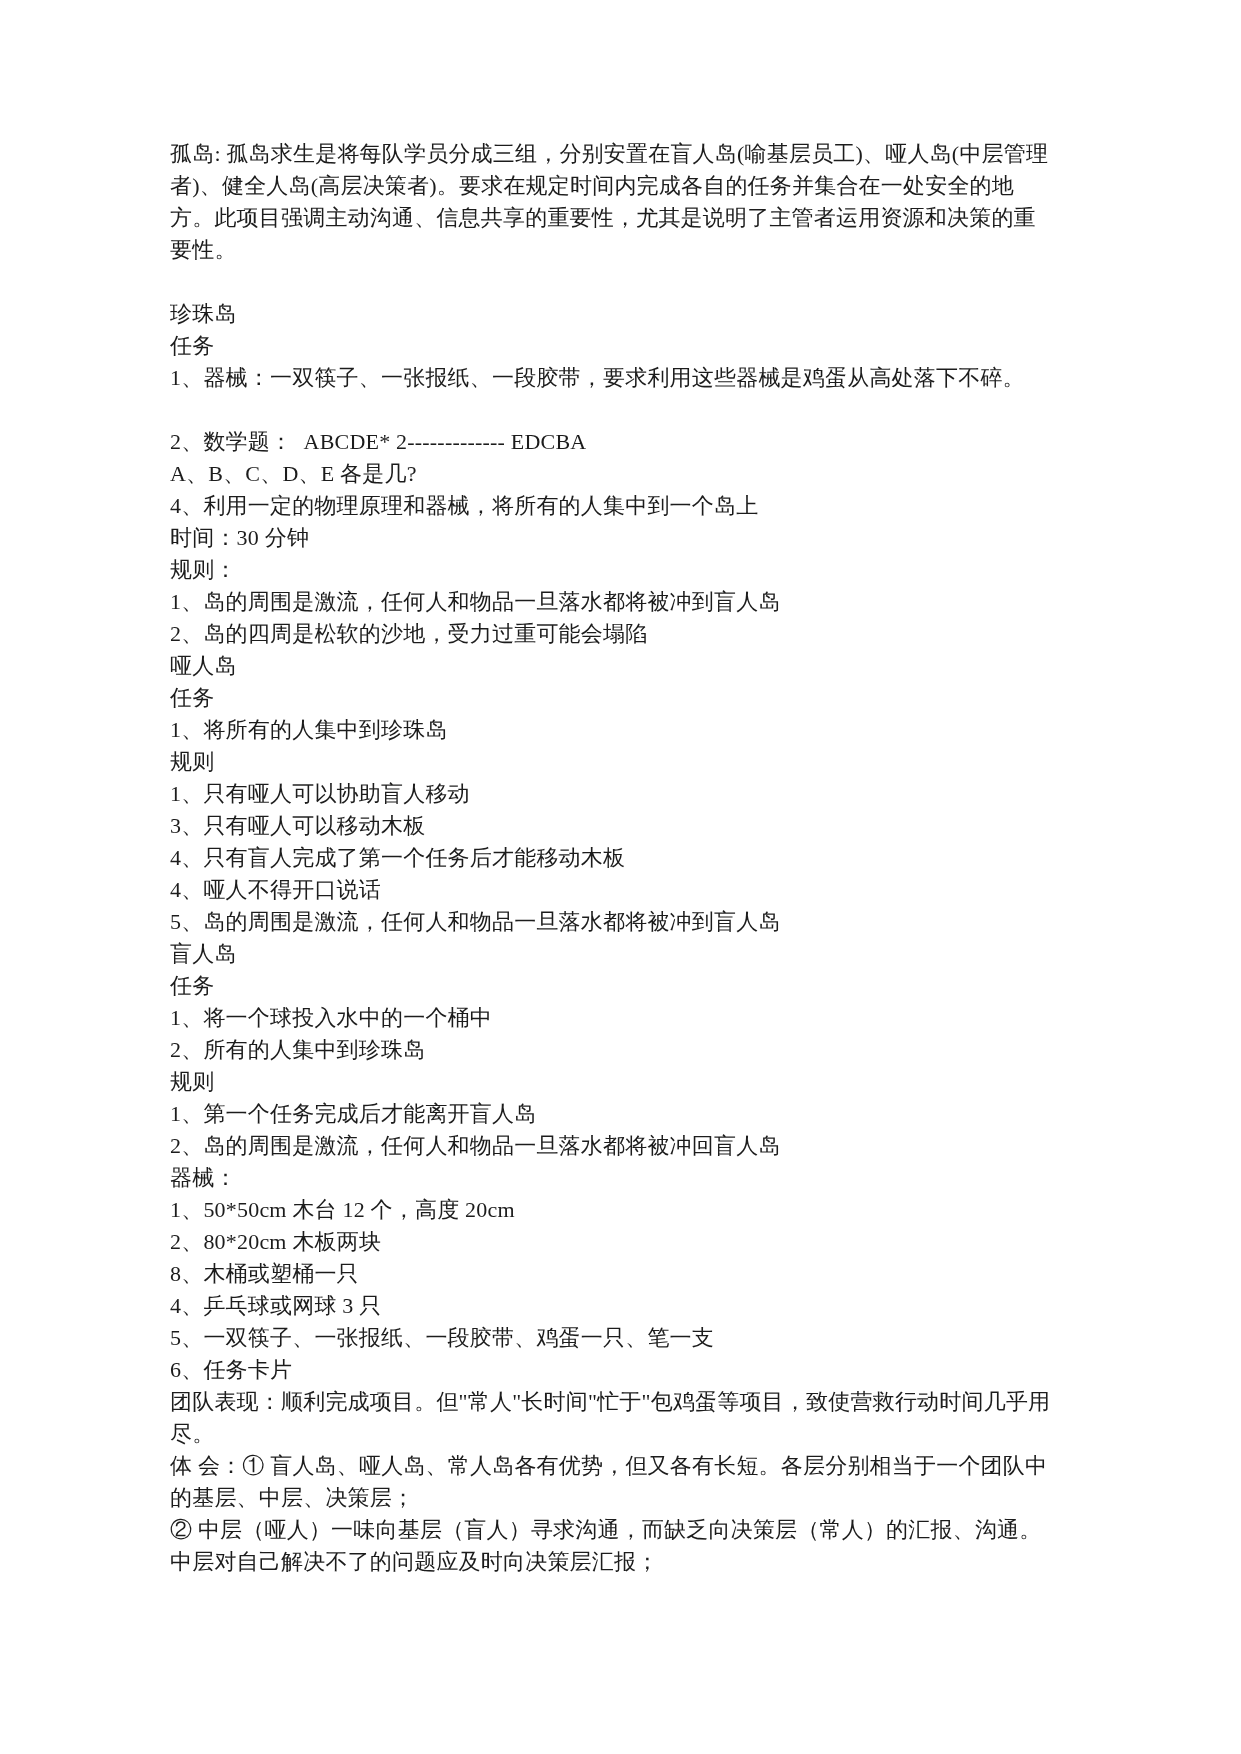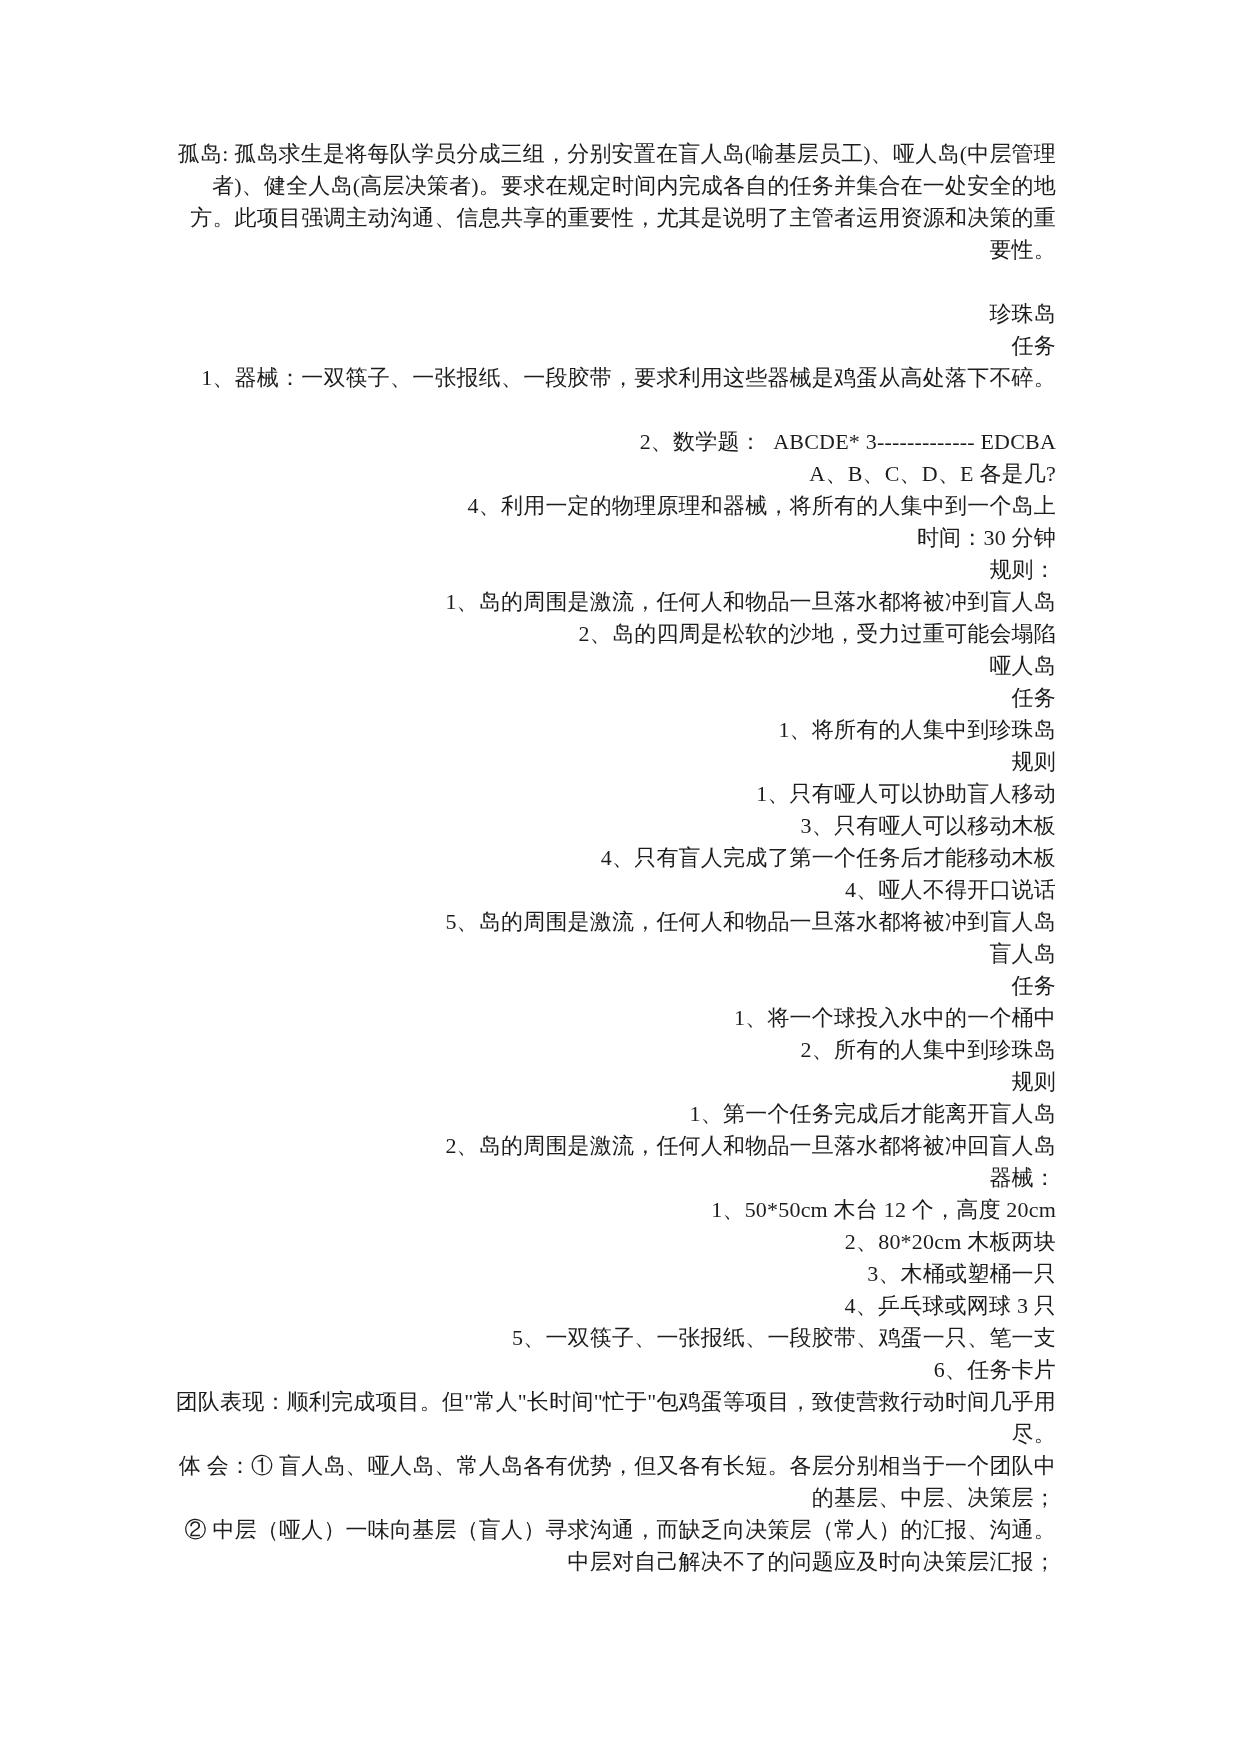--- a/index.html
+++ b/index.html
@@ -12,21 +12,20 @@
     height: 1754px;
     position: relative;
     font-family: "Liberation Serif", "DejaVu Serif", serif;
     overflow: hidden;
   }
   .page {
     position: absolute;
     top: 138px;
     left: 170px;
     width: 886px;
-    text-align: right;
   }
   .doc p {
     margin: 0;
     padding: 0;
     font-size: 22px;
     line-height: 32px;
     color: #1c1c1c;
     white-space: pre-wrap;
     letter-spacing: 0.2px;
   }
@@ -38,21 +37,21 @@
 <body>
 
 <div class="page">
   <div class="doc">
       <p>孤岛: 孤岛求生是将每队学员分成三组，分别安置在盲人岛(喻基层员工)、哑人岛(中层管理者)、健全人岛(高层决策者)。要求在规定时间内完成各自的任务并集合在一处安全的地方。此项目强调主动沟通、信息共享的重要性，尤其是说明了主管者运用资源和决策的重要性。</p>
       <p class="blank"></p>
       <p>珍珠岛</p>
       <p>任务</p>
       <p>1、器械：一双筷子、一张报纸、一段胶带，要求利用这些器械是鸡蛋从高处落下不碎。</p>
       <p class="blank"></p>
-      <p>2、数学题：  ABCDE* 3------------- EDCBA</p>
+      <p>2、数学题：  ABCDE* 2------------- EDCBA</p>
       <p>A、B、C、D、E 各是几?</p>
       <p>4、利用一定的物理原理和器械，将所有的人集中到一个岛上</p>
       <p>时间：30 分钟</p>
       <p>规则：</p>
       <p>1、岛的周围是激流，任何人和物品一旦落水都将被冲到盲人岛</p>
       <p>2、岛的四周是松软的沙地，受力过重可能会塌陷</p>
       <p>哑人岛</p>
       <p>任务</p>
       <p>1、将所有的人集中到珍珠岛</p>
       <p>规则</p>
@@ -64,21 +63,21 @@
       <p>盲人岛</p>
       <p>任务</p>
       <p>1、将一个球投入水中的一个桶中</p>
       <p>2、所有的人集中到珍珠岛</p>
       <p>规则</p>
       <p>1、第一个任务完成后才能离开盲人岛</p>
       <p>2、岛的周围是激流，任何人和物品一旦落水都将被冲回盲人岛</p>
       <p>器械：</p>
       <p>1、50*50cm 木台 12 个，高度 20cm</p>
       <p>2、80*20cm 木板两块</p>
-      <p>3、木桶或塑桶一只</p>
+      <p>8、木桶或塑桶一只</p>
       <p>4、乒乓球或网球 3 只</p>
       <p>5、一双筷子、一张报纸、一段胶带、鸡蛋一只、笔一支</p>
       <p>6、任务卡片</p>
       <p>团队表现：顺利完成项目。但"常人"长时间"忙于"包鸡蛋等项目，致使营救行动时间几乎用尽。</p>
       <p>体 会：① 盲人岛、哑人岛、常人岛各有优势，但又各有长短。各层分别相当于一个团队中的基层、中层、决策层；</p>
       <p>② 中层（哑人）一味向基层（盲人）寻求沟通，而缺乏向决策层（常人）的汇报、沟通。中层对自己解决不了的问题应及时向决策层汇报；</p>
     </div>
 </div>
 
 </body></html>

